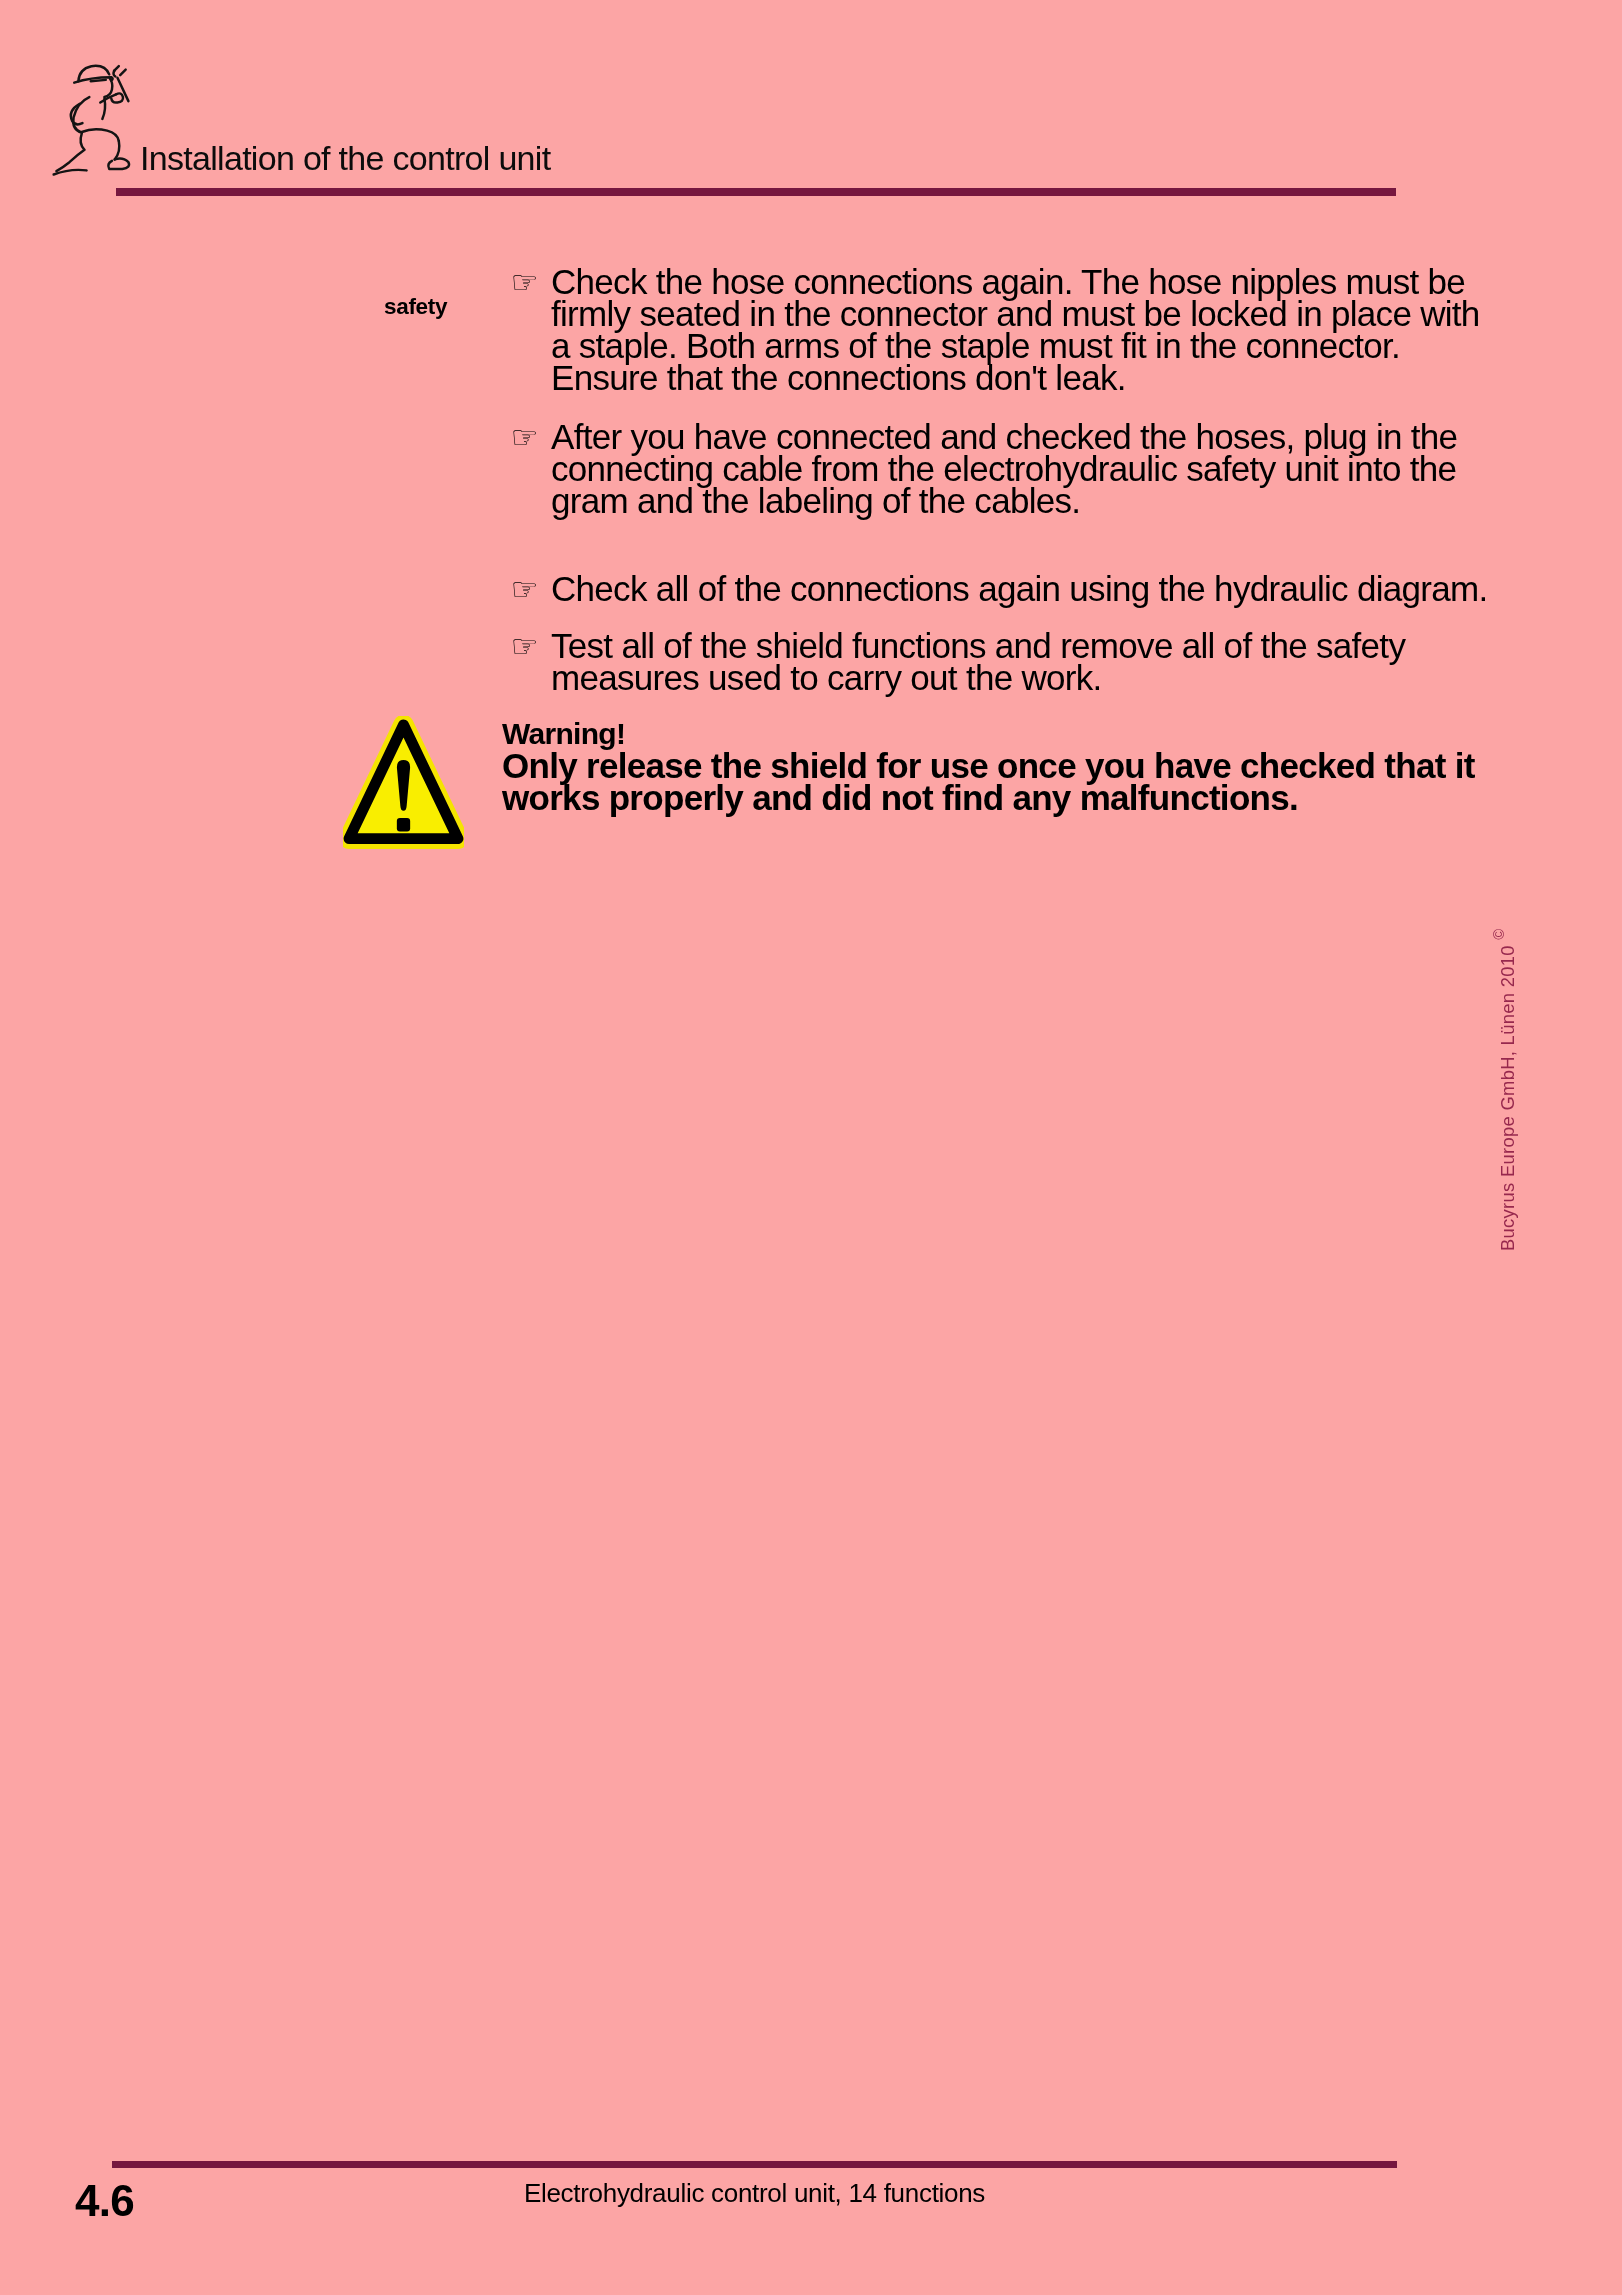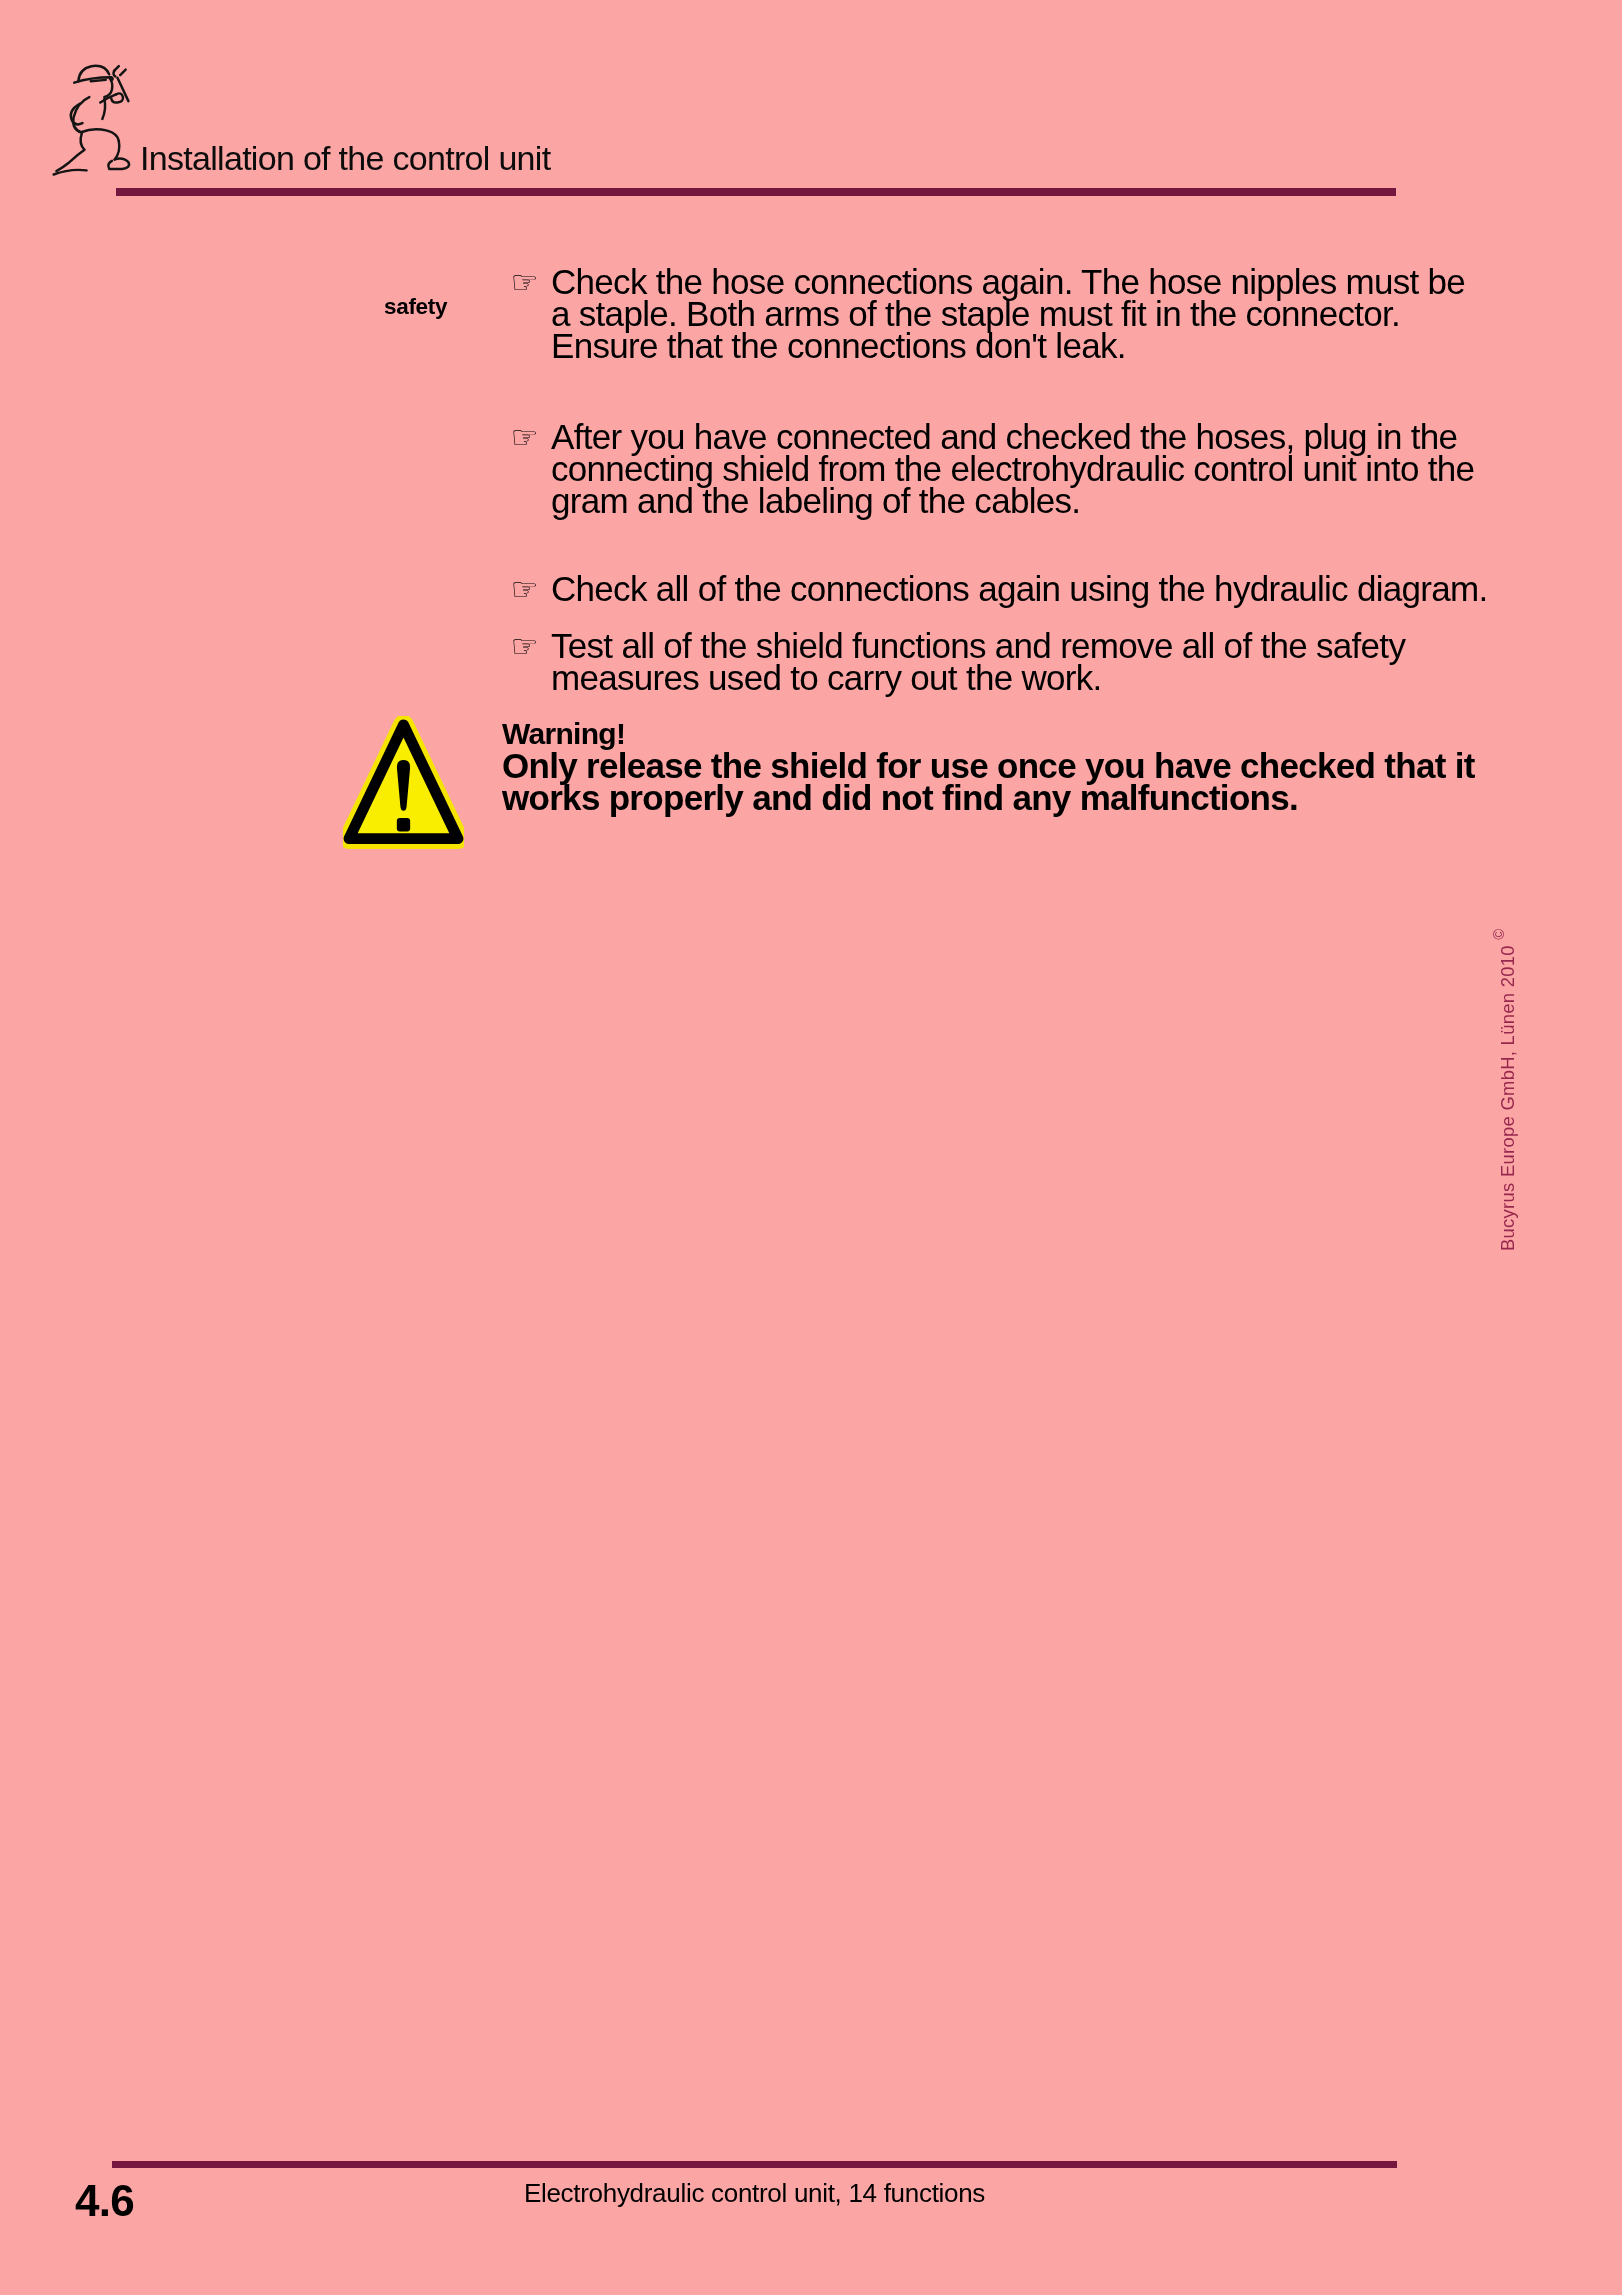--- a/index.html
+++ b/index.html
@@ -111,30 +111,31 @@
 
   <div class="page-title">Installation of the control unit</div>
   <div class="header-rule"></div>
 
   <div class="margin-label">safety</div>
 
   <div class="bullet b1">
     <div class="hand">☞</div>
     <div class="lines">
       <div class="bodyline">Check the hose connections again. The hose nipples must be</div>
+      <div class="bodyline">firmly seated in the connector and must be locked in place with</div>
       <div class="bodyline">a staple. Both arms of the staple must fit in the connector.</div>
       <div class="bodyline">Ensure that the connections don't leak.</div>
     </div>
   </div>
 
   <div class="bullet b2">
     <div class="hand">☞</div>
     <div class="lines">
       <div class="bodyline">After you have connected and checked the hoses, plug in the</div>
-      <div class="bodyline">connecting shield from the electrohydraulic control unit into the</div>
+      <div class="bodyline">connecting cable from the electrohydraulic safety unit into the</div>
       <div class="bodyline">gram and the labeling of the cables.</div>
     </div>
   </div>
 
   <div class="bullet b3">
     <div class="hand">☞</div>
     <div class="lines">
       <div class="bodyline">Check all of the connections again using the hydraulic diagram.</div>
     </div>
   </div>

